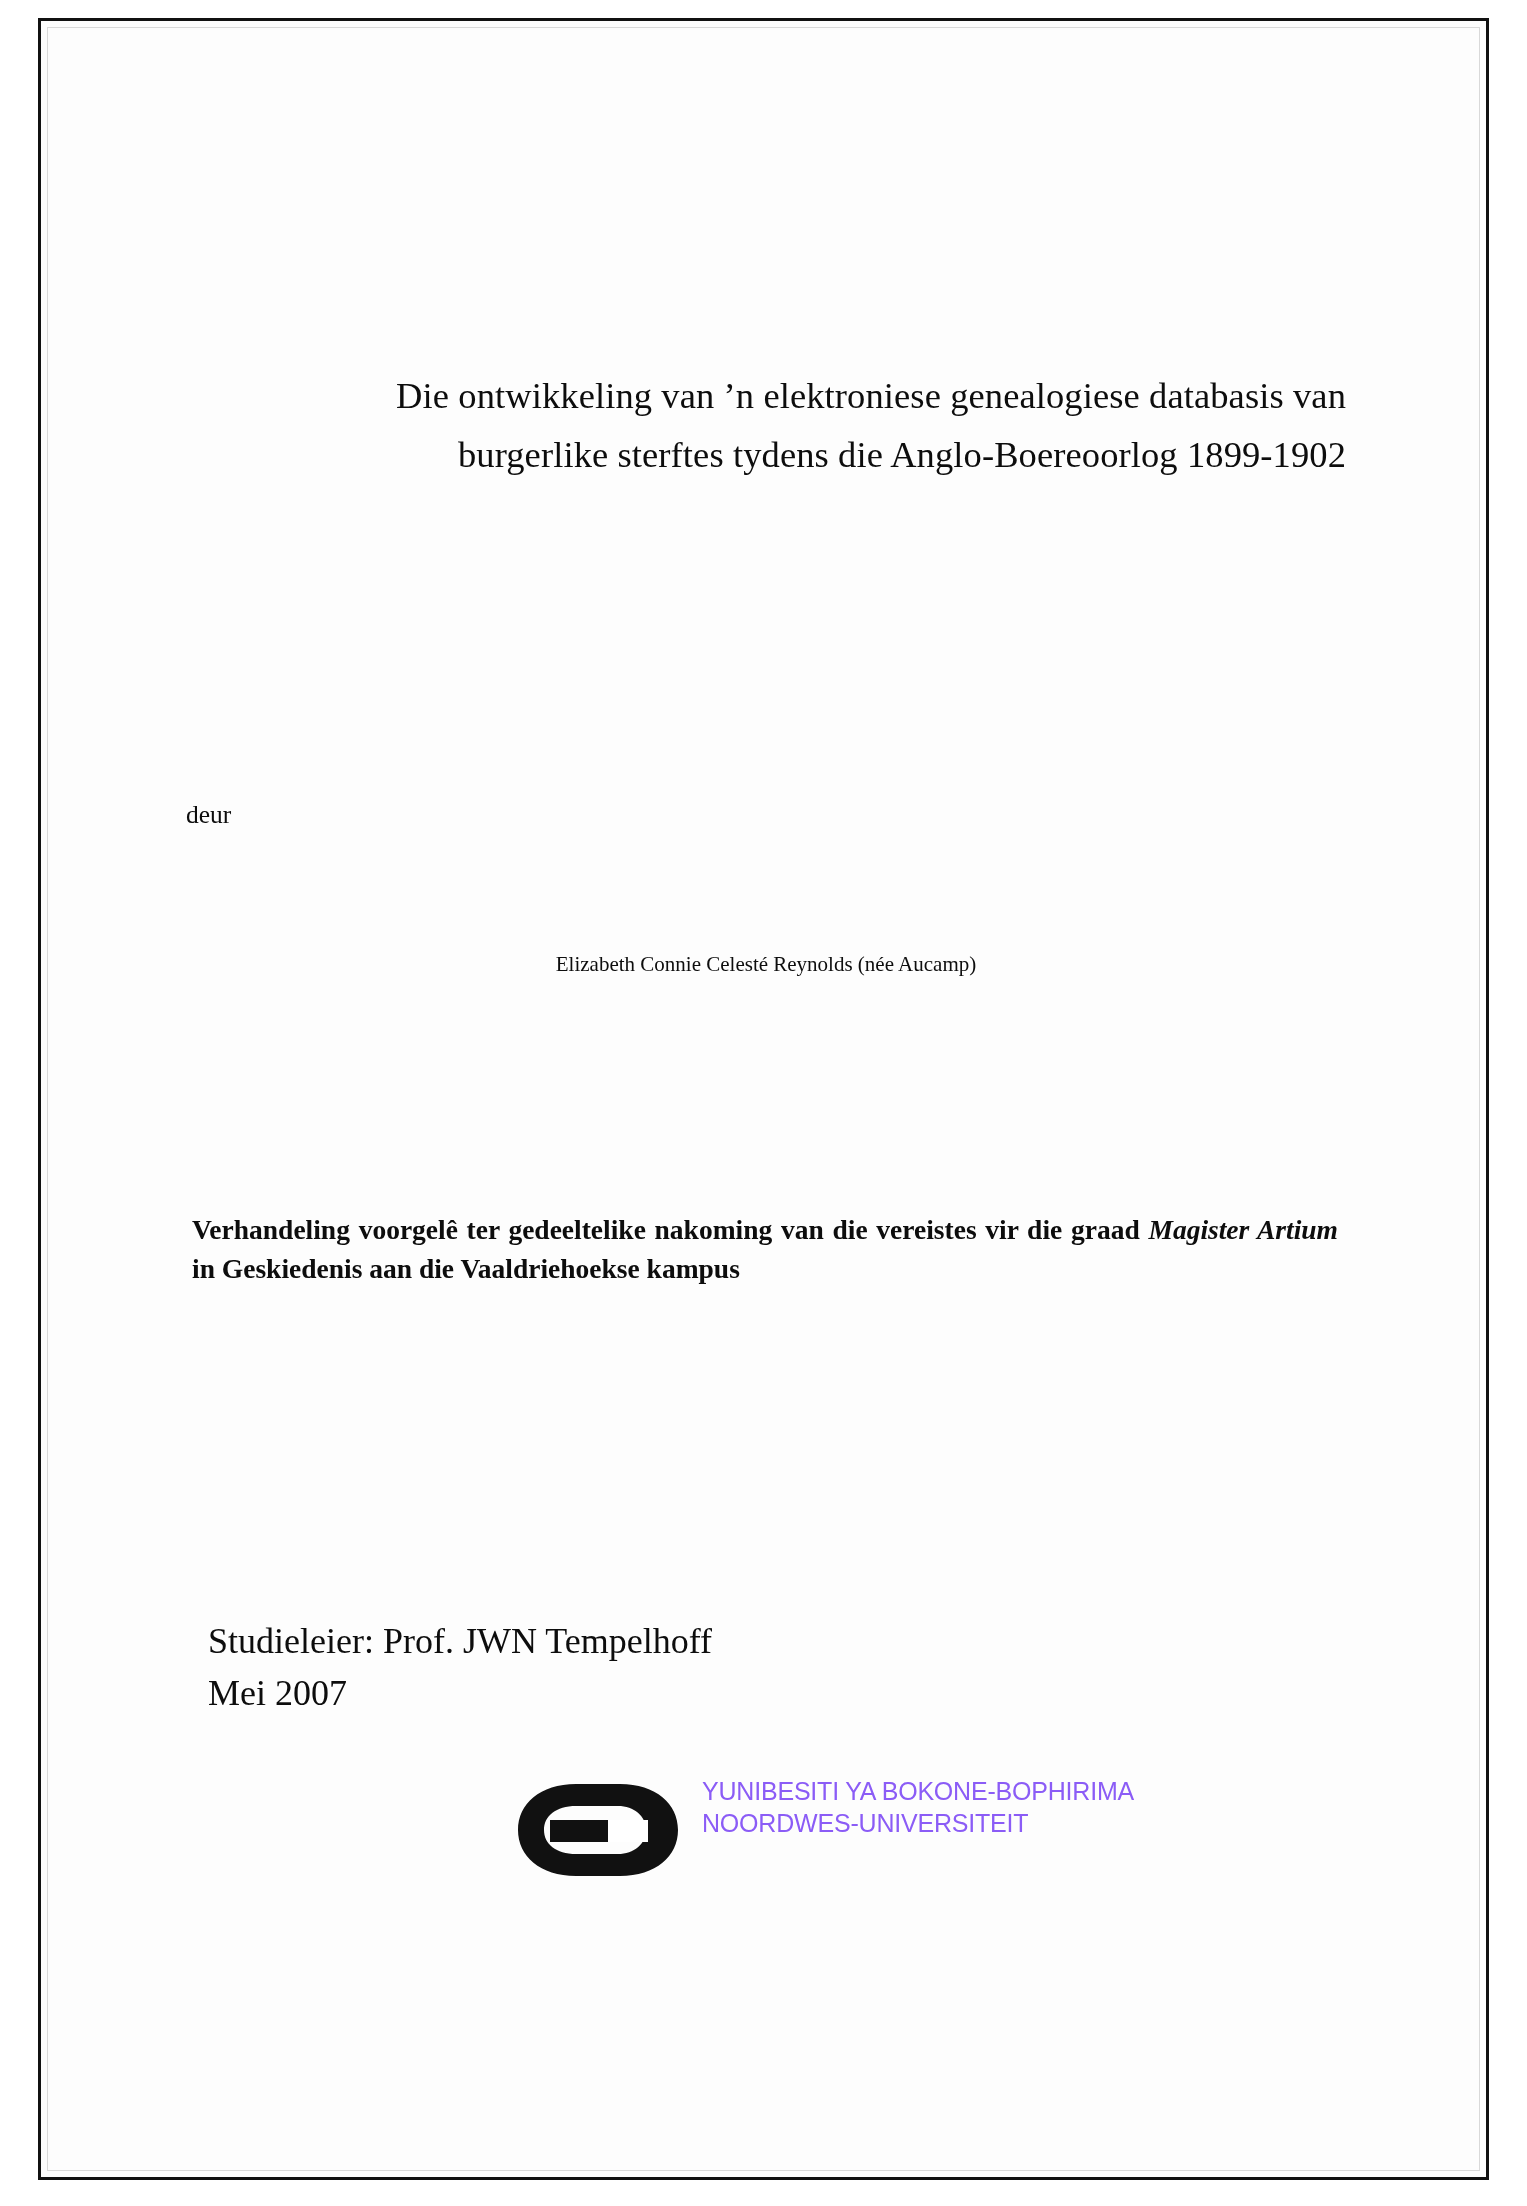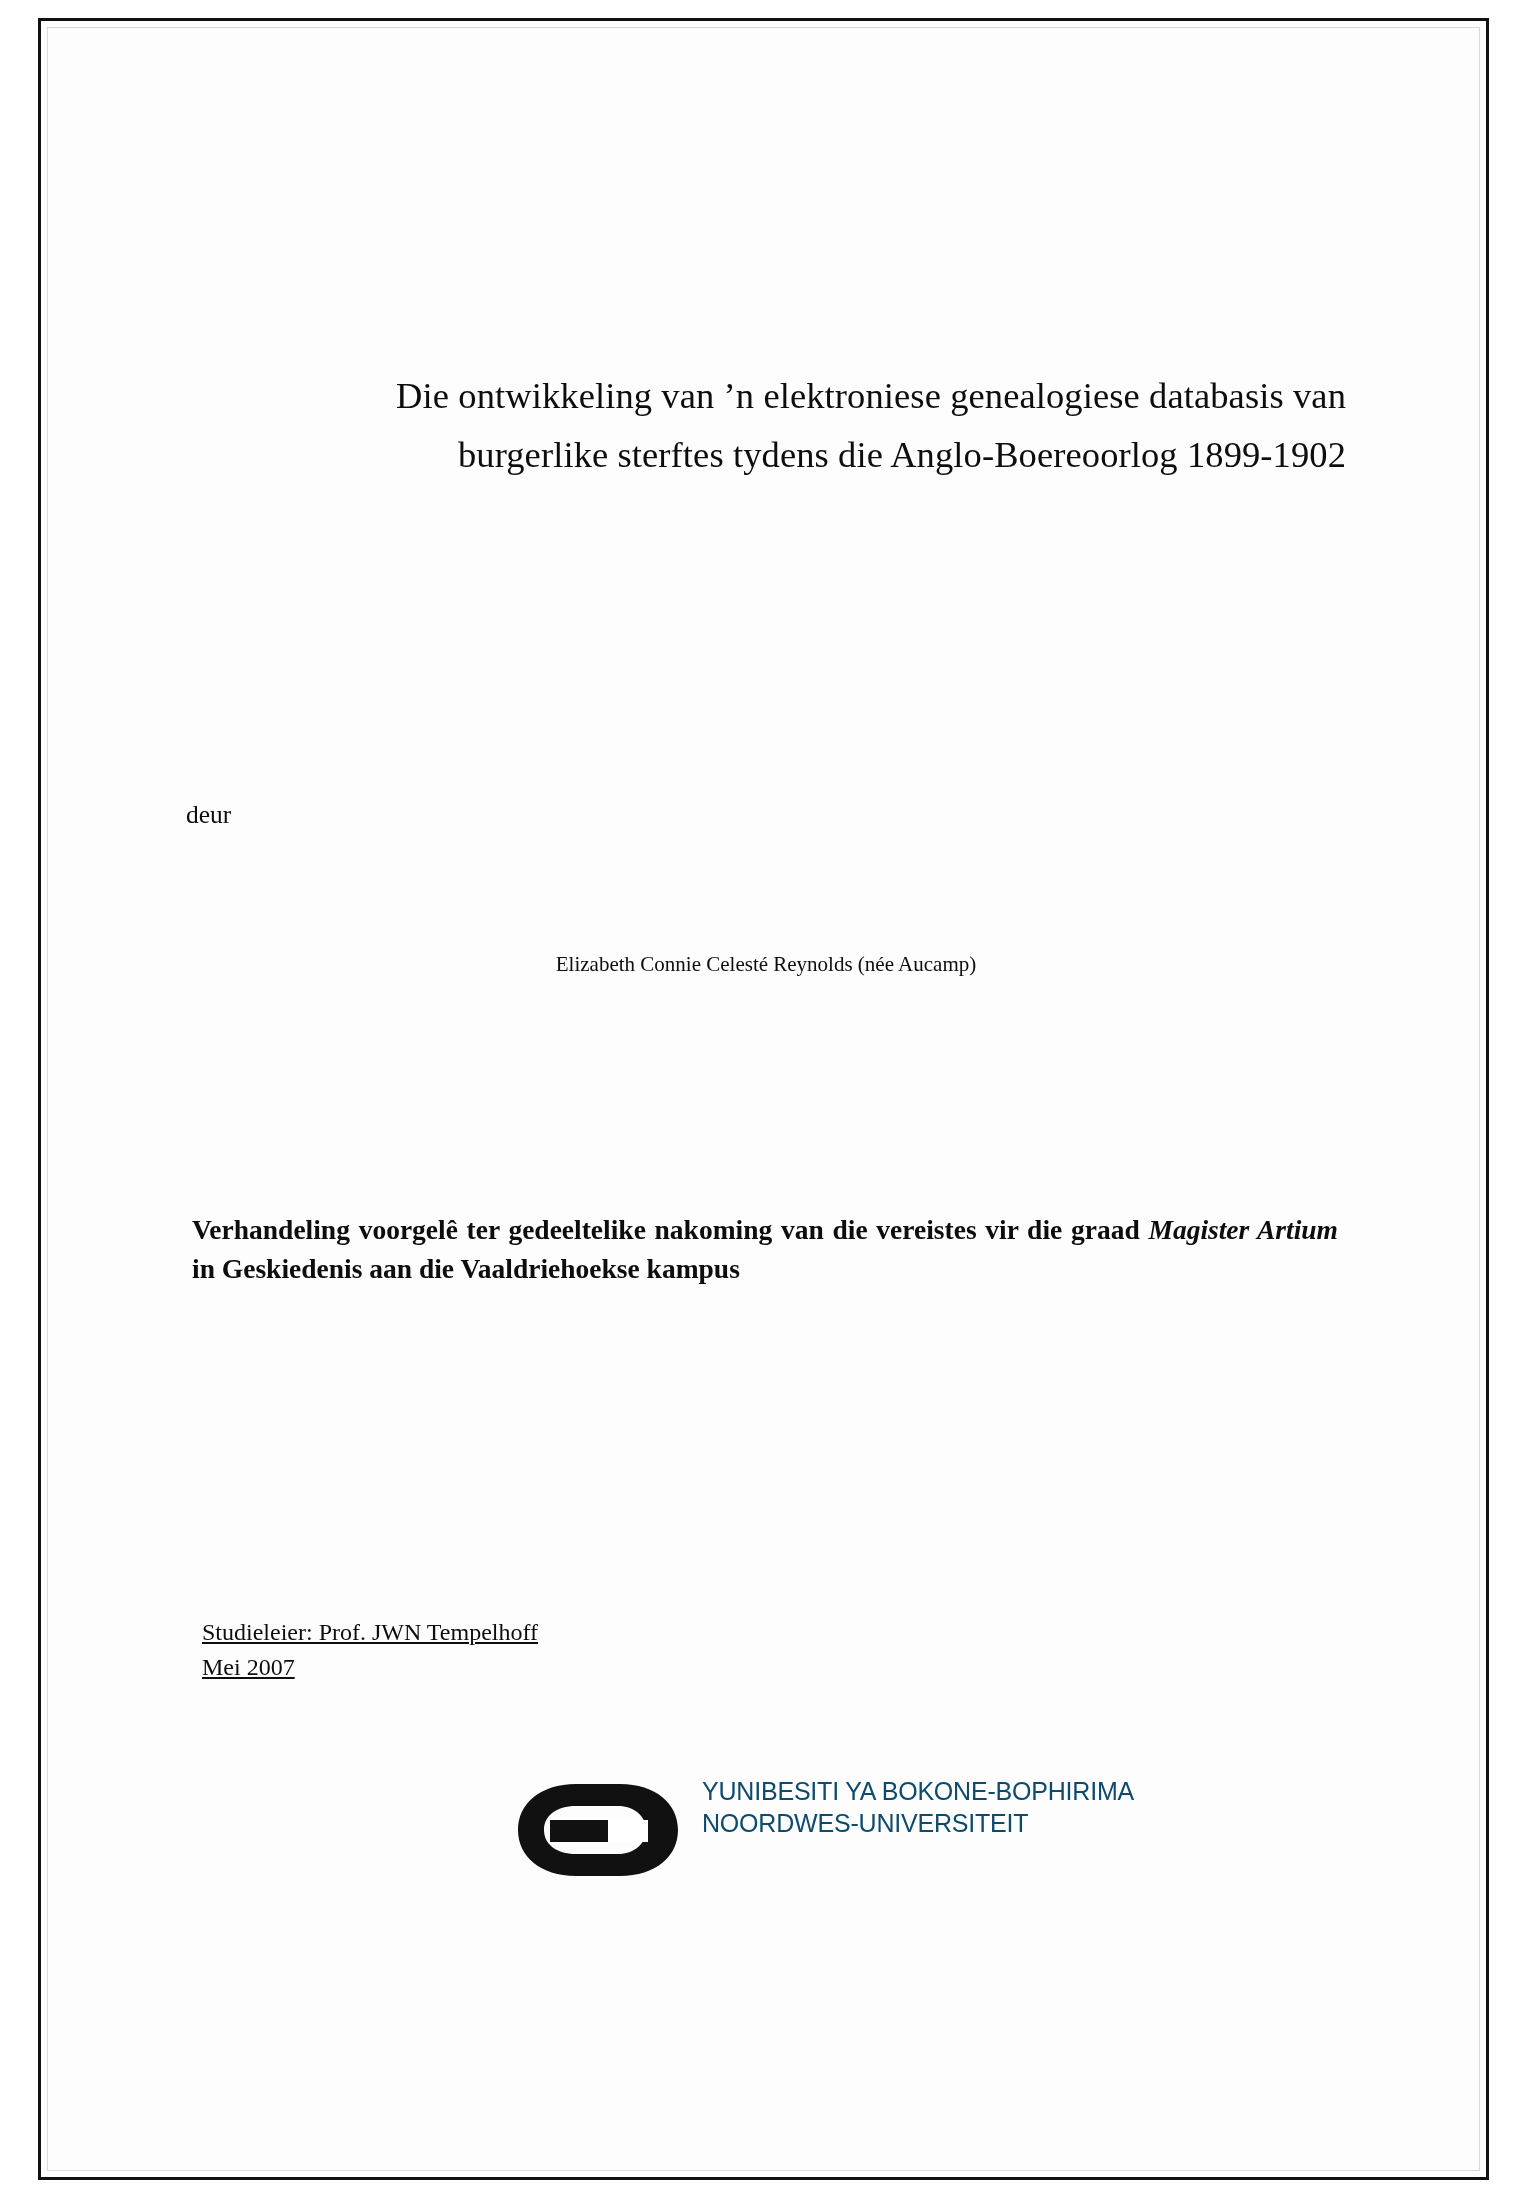--- a/index.html
+++ b/index.html
@@ -100,25 +100,24 @@
     text-justify: inter-word;
     font-weight: bold;
   }
   .statement .ital {
     font-style: italic;
   }
 
   .supervisor {
     position: absolute;
     top: 1615px;
-    left: 16px;
+    left: 22px;
     width: 1000px;
-    font-size: 24px;
+    font-size: 36px;
     line-height: 1.45;
-    text-decoration: underline;
   }
 
   
   .logo-block {
     position: absolute;
     top: 1772px;
     left: 320px;
     width: 740px;
     height: 120px;
   }
@@ -130,21 +129,21 @@
     height: 104px;
   }
   .logo-text {
     position: absolute;
     left: 196px;
     top: 4px;
     font-family: "Liberation Sans", sans-serif;
     font-size: 25px;
     line-height: 1.26;
     letter-spacing: -0.2px;
-    color: #0c4a6e;
+    color: #8b5cf6;
     white-space: nowrap;
   }
 </style>
 </head>
 <body>
 
 <div class="scan">
   <div class="page-frame"></div>
 
   <div class="content">

